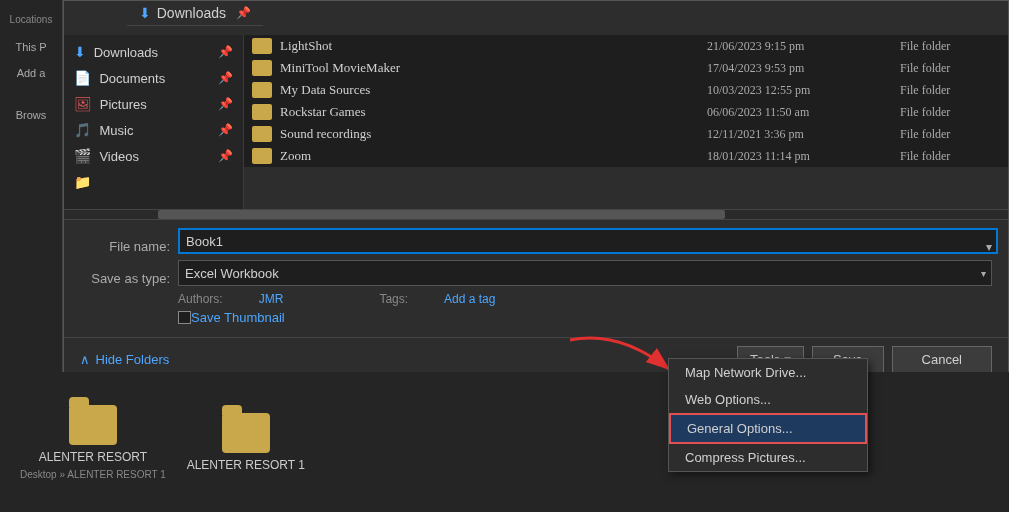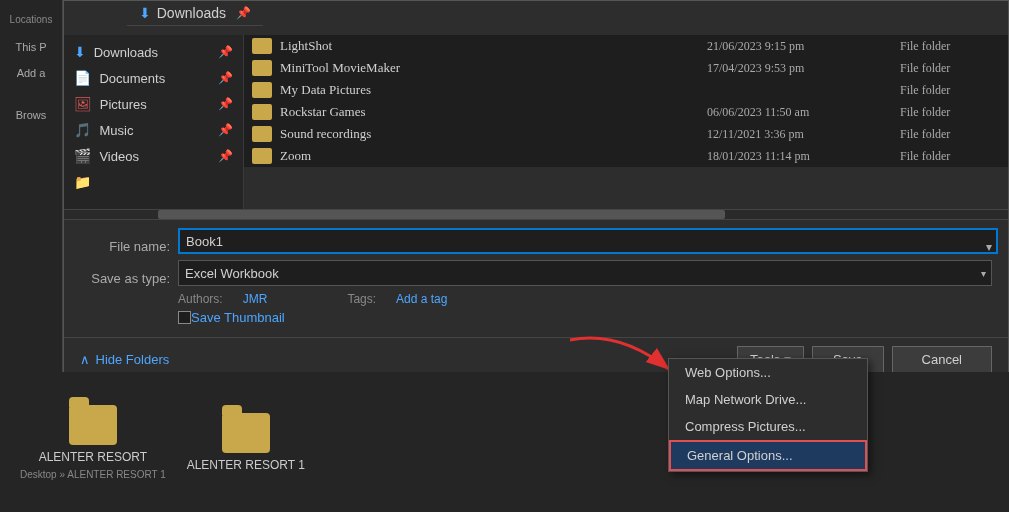--- a/index.html
+++ b/index.html
@@ -126,21 +126,21 @@
       top: 50%;
       transform: translateY(-50%);
       color: #aaa;
       pointer-events: none;
       font-size: 10px;
     }
 
     .meta-row {
       display: flex;
       align-items: center;
-      gap: 20px;
+      gap: 36px;
       margin-bottom: 4px;
       padding-left: 98px;
     }
 
     .meta-label {
       color: #888;
       font-size: 12px;
     }
 
     .meta-value {
@@ -463,21 +463,22 @@
               <span class="file-type">File folder</span>
             </div>
             <div class="file-row">
               <div style="width: 20px; height: 16px; background: rgb(200, 168, 75); border-radius: 2px; position: relative; flex-shrink: 0;"></div>
               <span class="file-name">MiniTool MovieMaker</span>
               <span class="file-date">17/04/2023 9:53 pm</span>
               <span class="file-type">File folder</span>
             </div>
             <div class="file-row">
               <div style="width: 20px; height: 16px; background: rgb(200, 168, 75); border-radius: 2px; position: relative; flex-shrink: 0;"></div>
-              <span class="file-name">My Data Pictures</span>
+              <span class="file-name">My Data Sources</span>
+              <span class="file-date">10/03/2023 12:55 pm</span>
               <span class="file-type">File folder</span>
             </div>
             <div class="file-row">
               <div style="width: 20px; height: 16px; background: rgb(200, 168, 75); border-radius: 2px; position: relative; flex-shrink: 0;"></div>
               <span class="file-name">Rockstar Games</span>
               <span class="file-date">06/06/2023 11:50 am</span>
               <span class="file-type">File folder</span>
             </div>
             <div class="file-row">
               <div style="width: 20px; height: 16px; background: rgb(200, 168, 75); border-radius: 2px; position: relative; flex-shrink: 0;"></div>
@@ -563,24 +564,24 @@
       <marker id="arrowhead" markerWidth="8" markerHeight="8" refX="8" refY="3" orient="auto">
         <polygon points="0 0, 8 3, 0 6" fill="#e03030"></polygon>
       </marker>
     </defs>
     <path d="M 10 10 Q 60 0 110 40" stroke="#e03030" stroke-width="3" fill="none" marker-end="url(#arrowhead)"></path>
   </svg>
 </div>
 
 <div class="dropdown-menu">
   <div class="dropdown-item">
+    <span>Map Network Drive...</span>
+  </div>
+  <div class="dropdown-item">
     <span>Web Options...</span>
   </div>
-  <div class="dropdown-item">
-    <span>Map Network Drive...</span>
+  <div class="dropdown-item highlighted">
+    <span>General Options...</span>
   </div>
   <div class="dropdown-item">
     <span>Compress Pictures...</span>
   </div>
-  <div class="dropdown-item highlighted">
-    <span>General Options...</span>
-  </div>
 </div>
 
 </body></html>

